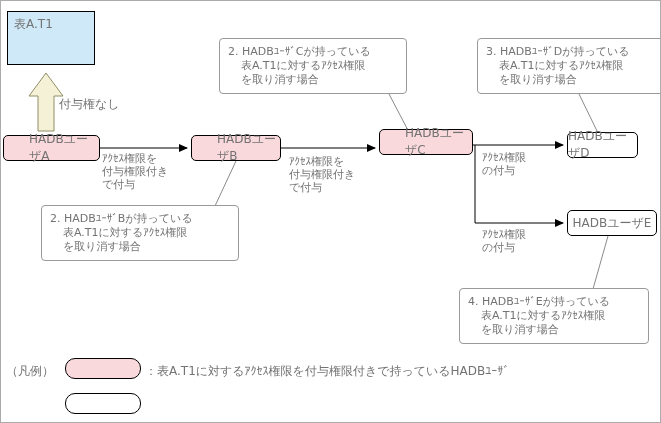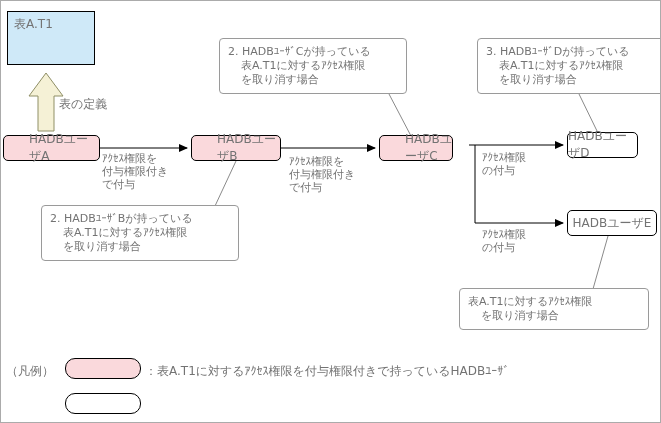--- a/index.html
+++ b/index.html
@@ -55,29 +55,29 @@
     <line x1="214" y1="205" x2="235" y2="160" stroke="#8a8a8a" stroke-width="1"></line>
     <line x1="388" y1="93" x2="410" y2="135" stroke="#8a8a8a" stroke-width="1"></line>
     <line x1="578" y1="93" x2="597" y2="132" stroke="#8a8a8a" stroke-width="1"></line>
     <line x1="592" y1="288" x2="607" y2="235" stroke="#8a8a8a" stroke-width="1"></line>
   </svg>
 
   <div class="table-box">
     <span>表A.T1</span>
   </div>
 
-  <div class="def-label">表の定義</div>
+  <div class="def-label">付与権なし</div>
 
   <div class="user-box grant" style="left:2px;   top:134px; width:97px;">
     <span>HADBユーザA</span>
   </div>
   <div class="user-box grant" style="left:190px; top:134px; width:90px;">
     <span>HADBユーザB</span>
   </div>
-  <div class="user-box grant" style="left:378px; top:134px; width:74px;">
+  <div class="user-box grant" style="left:378px; top:128px; width:94px;">
     <span>HADBユーザC</span>
   </div>
   <div class="user-box plain" style="left:566px; top:131px; width:71px;">
     <span>HADBユーザD</span>
   </div>
   <div class="user-box plain" style="left:566px; top:209px; width:90px;">
     <span>HADBユーザE</span>
   </div>
 
   <div class="edge-label" style="left:101px; top:151px;">
@@ -108,20 +108,21 @@
     <span class="line">2. HADBﾕｰｻﾞCが持っている</span>
     <span class="line">表A.T1に対するｱｸｾｽ権限</span>
     <span class="line">を取り消す場合</span>
   </div>
   <div class="callout" style="left:476px; top:37px; width:188px;">
     <span class="line">3. HADBﾕｰｻﾞDが持っている</span>
     <span class="line">表A.T1に対するｱｸｾｽ権限</span>
     <span class="line">を取り消す場合</span>
   </div>
   <div class="callout" style="left:458px; top:287px; width:190px;">
+    <span class="line">4. HADBﾕｰｻﾞEが持っている</span>
     <span class="line">表A.T1に対するｱｸｾｽ権限</span>
     <span class="line">を取り消す場合</span>
   </div>
 
   <div class="legend-title">（凡例）</div>
   <div class="legend-swatch grant" style="top:357px;"></div>
   <div class="legend-label" style="top:362px;">：表A.T1に対するｱｸｾｽ権限を付与権限付きで持っているHADBﾕｰｻﾞ</div>
   <div class="legend-swatch plain" style="top:392px;"></div>
 
 </div>

